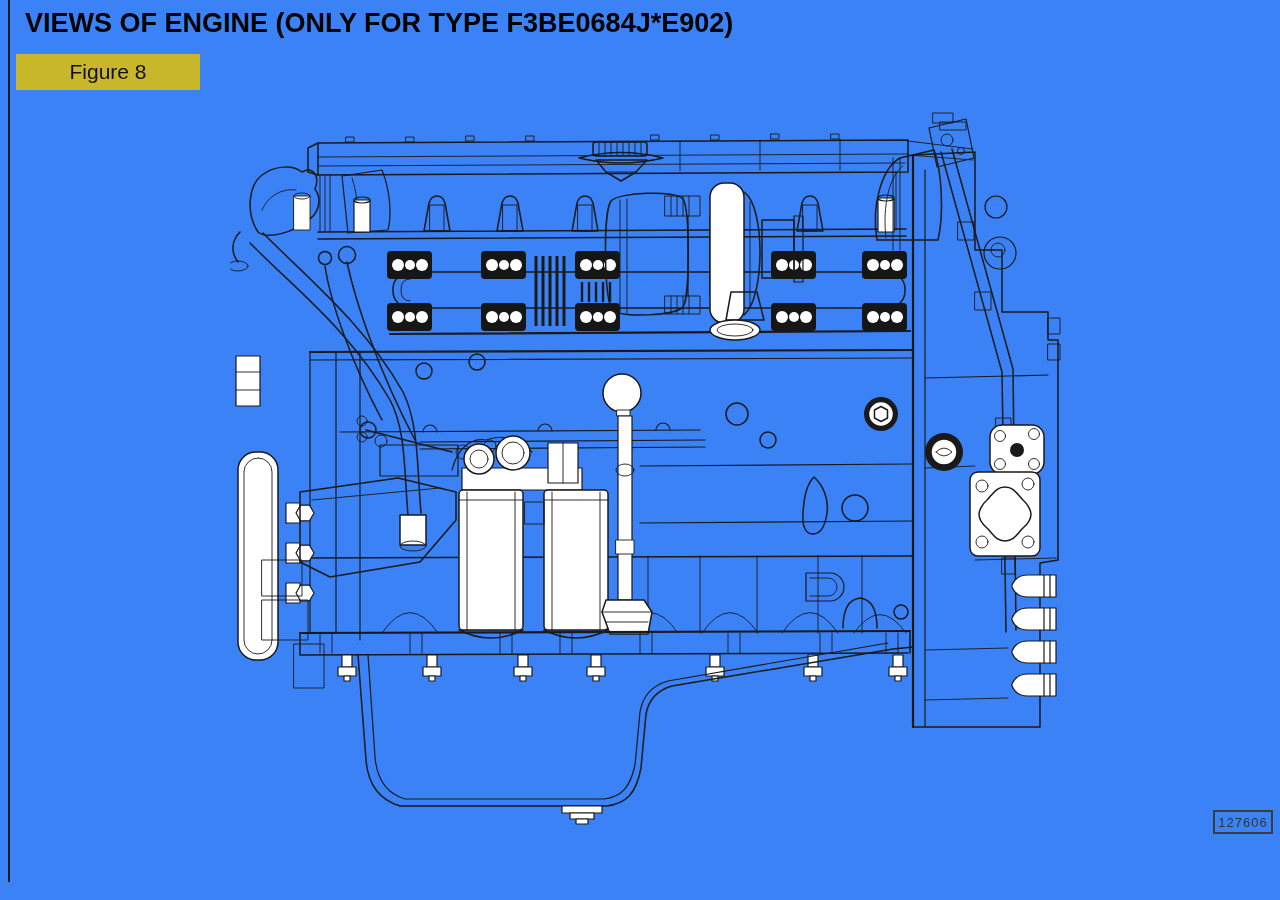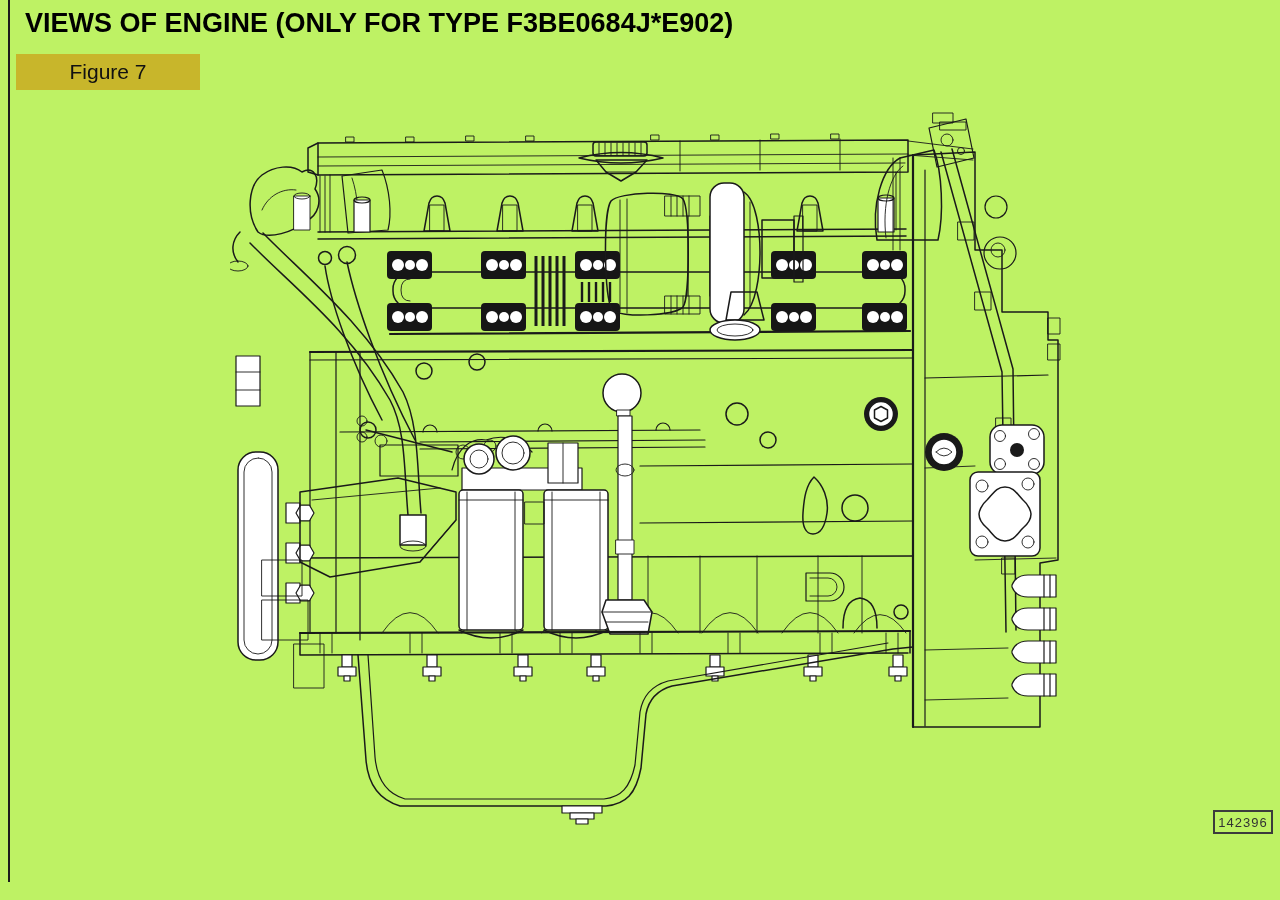--- a/index.html
+++ b/index.html
@@ -1,17 +1,17 @@
 <!DOCTYPE html>
 <html><head>
 <meta charset="utf-8">
 <style>
   html,body{margin:0;padding:0;}
   .page{
-    position:relative; width:1280px; height:900px; background:#bef264;
+    position:relative; width:1280px; height:900px; background:#3b82f6;
     font-family:"Liberation Sans", sans-serif; overflow:hidden;
   }
   .left-rule{
     position:absolute; left:8px; top:0; width:2px; height:882px; background:#1c1c1c;
   }
   .title{
     position:absolute; left:25px; top:8px; margin:0;
     font-size:27px; font-weight:bold; color:#000; letter-spacing:0px; white-space:nowrap;
   }
   .figure-badge{
@@ -36,21 +36,21 @@
     position:absolute; left:230px; top:867px; width:840px; text-align:center;
     font-size:24px; font-weight:300; color:#2e2e2e; letter-spacing:1.5px; white-space:nowrap;
   }
 </style>
 </head>
 <body>
 
 <div class="page">
   <div class="left-rule"></div>
   <h1 class="title">VIEWS OF ENGINE (ONLY FOR TYPE F3BE0684J*E902)</h1>
-  <div class="figure-badge">Figure 7</div>
+  <div class="figure-badge">Figure 8</div>
 
   <div class="drawing-wrap">
   <svg width="840" height="720" viewBox="230 108 840 720">
     <defs>
       <g id="mf">
         <rect x="0" y="0" width="45" height="28" rx="4" class="dfill"></rect>
         <circle cx="11" cy="14" r="6" fill="#fff"></circle>
         <circle cx="23" cy="14" r="5" fill="#fff"></circle>
         <circle cx="35" cy="14" r="6" fill="#fff"></circle>
       </g>
@@ -367,15 +367,15 @@
       <path class="ln" d="M358,655 L366,760 C368,785 380,800 400,806 L606,806 C626,804 636,794 641,768 L646,714 C649,698 658,690 672,686 L893,649 L913,647" stroke-width="1.8"></path>
       <path class="ln med" d="M368,655 L375,757 C377,780 388,794 405,799 L604,799 C621,797 630,788 635,765 L640,712 C643,694 654,685 668,681 L888,643"></path>
       <rect x="562" y="806" width="40" height="7" class="ln med wfill"></rect>
       <rect x="570" y="813" width="24" height="6" class="ln med wfill"></rect>
       <rect x="576" y="819" width="12" height="5" class="ln med wfill"></rect>
     </g>
   </svg>
   </div>
 
   <div class="code-box">
-    <span>142396</span>
+    <span>127606</span>
   </div>
 </div>
 
 </body></html>

